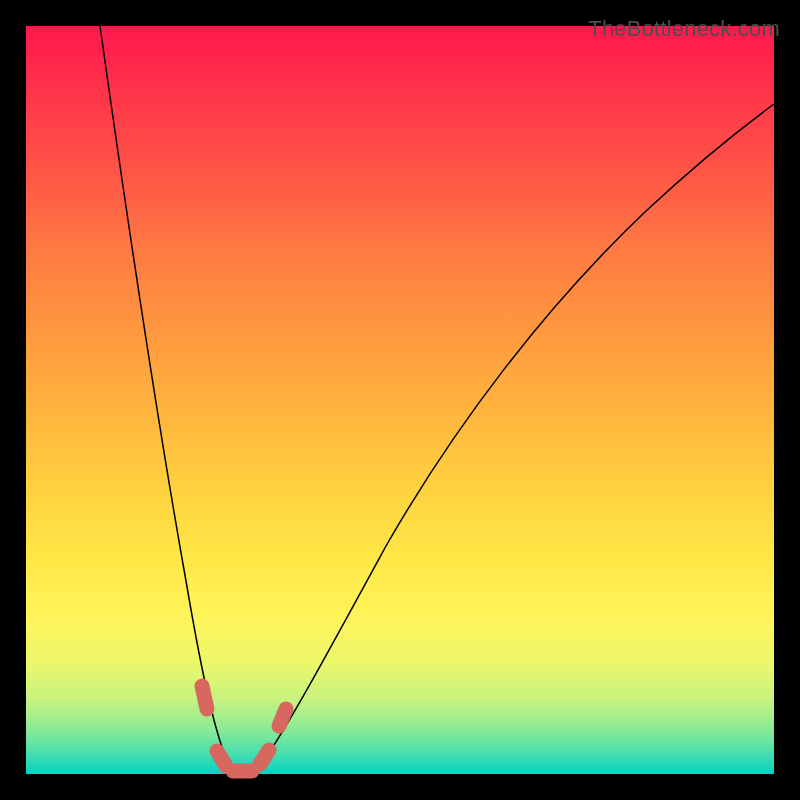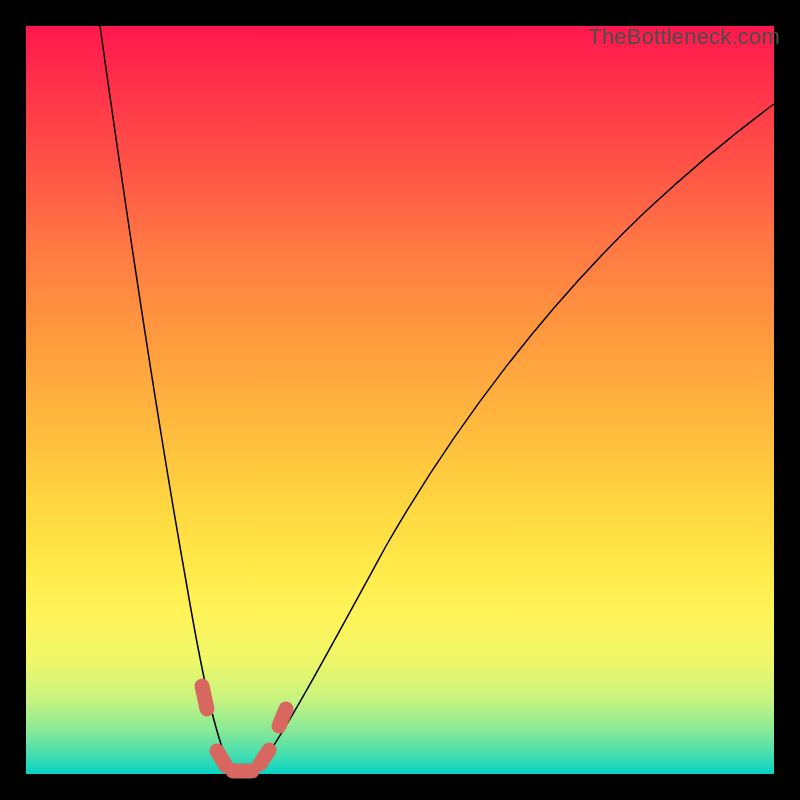--- a/index.html
+++ b/index.html
@@ -30,21 +30,21 @@
       #edf76a 85%,
       #c7f37f 90%,
       #8bea95 94%,
       #4edfac 97%,
       #1ed7bb 99%,
       #05d3c4 100%
     );
   }
   .watermark {
     position: absolute;
-    top: 24px;
+    top: 16px;
     right: 20px;
     color: #4d4d4d;
     font-size: 22px;
     font-weight: 500;
     letter-spacing: 0.2px;
   }
   svg.curve {
     position: absolute;
     left: 0;
     top: 0;

